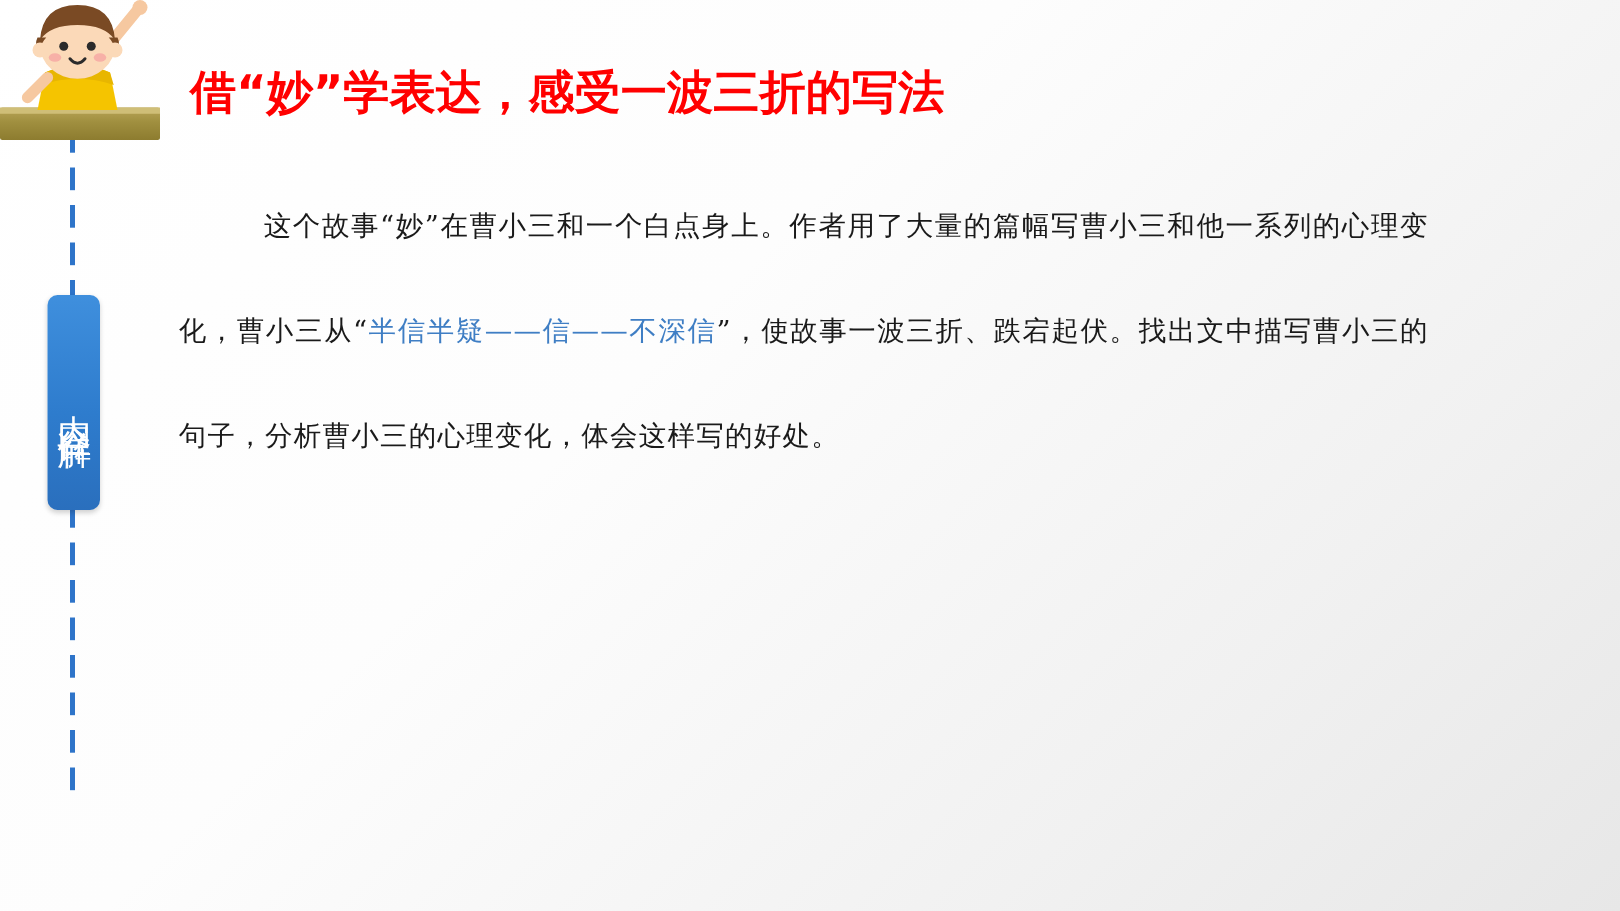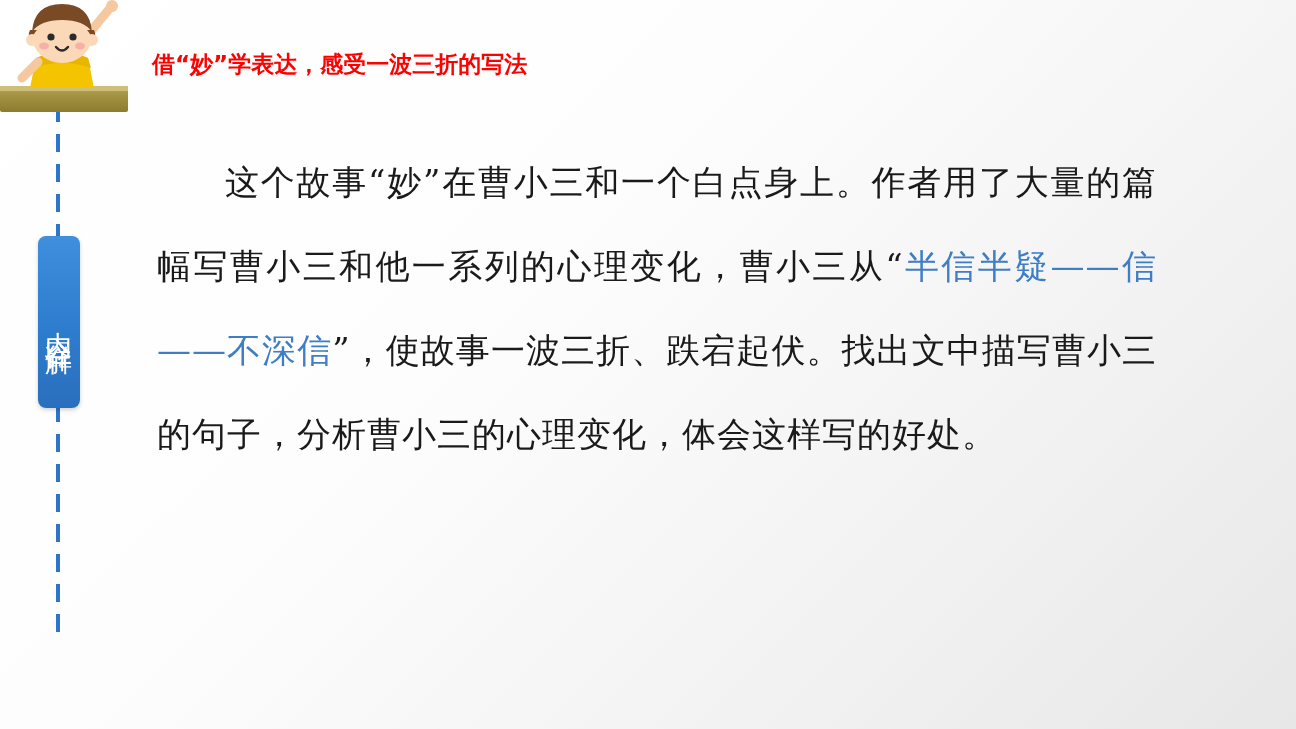--- a/index.html
+++ b/index.html
@@ -85,33 +85,33 @@
     line-height: 1;
   }
 
   
   .heading {
     position: absolute;
     left: 152px;
     top: 50px;
     width: 620px;
     color: #ff0000;
-    font-size: 23px;
+    font-size: 37px;
     font-weight: bold;
     line-height: 1.28;
     font-family: "DejaVu Sans", "Liberation Sans", sans-serif;
   }
 
   
   .para {
     position: absolute;
-    left: 157px;
+    left: 143px;
     top: 140px;
     width: 1000px;
-    font-size: 34px;
+    font-size: 22px;
     line-height: 84px;
     color: #1a1a1a;
     text-indent: 68px;
     text-align: justify;
     font-family: "DejaVu Serif", "Liberation Serif", serif;
     letter-spacing: 1px;
   }
   .para .hl {
     color: #3f7ec4;
   }

